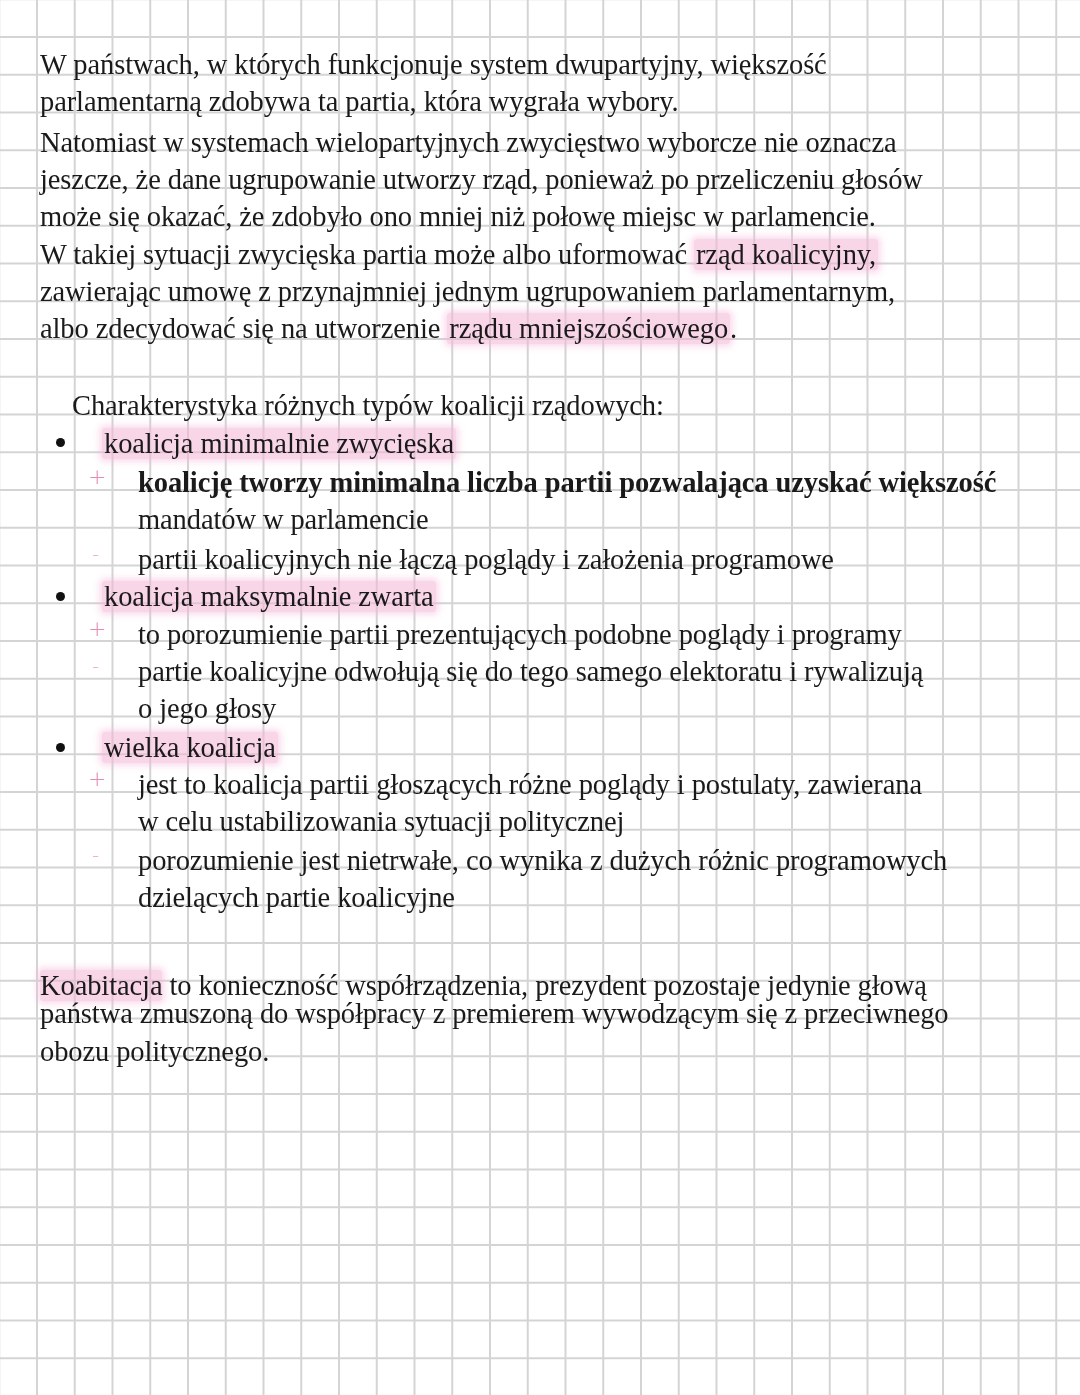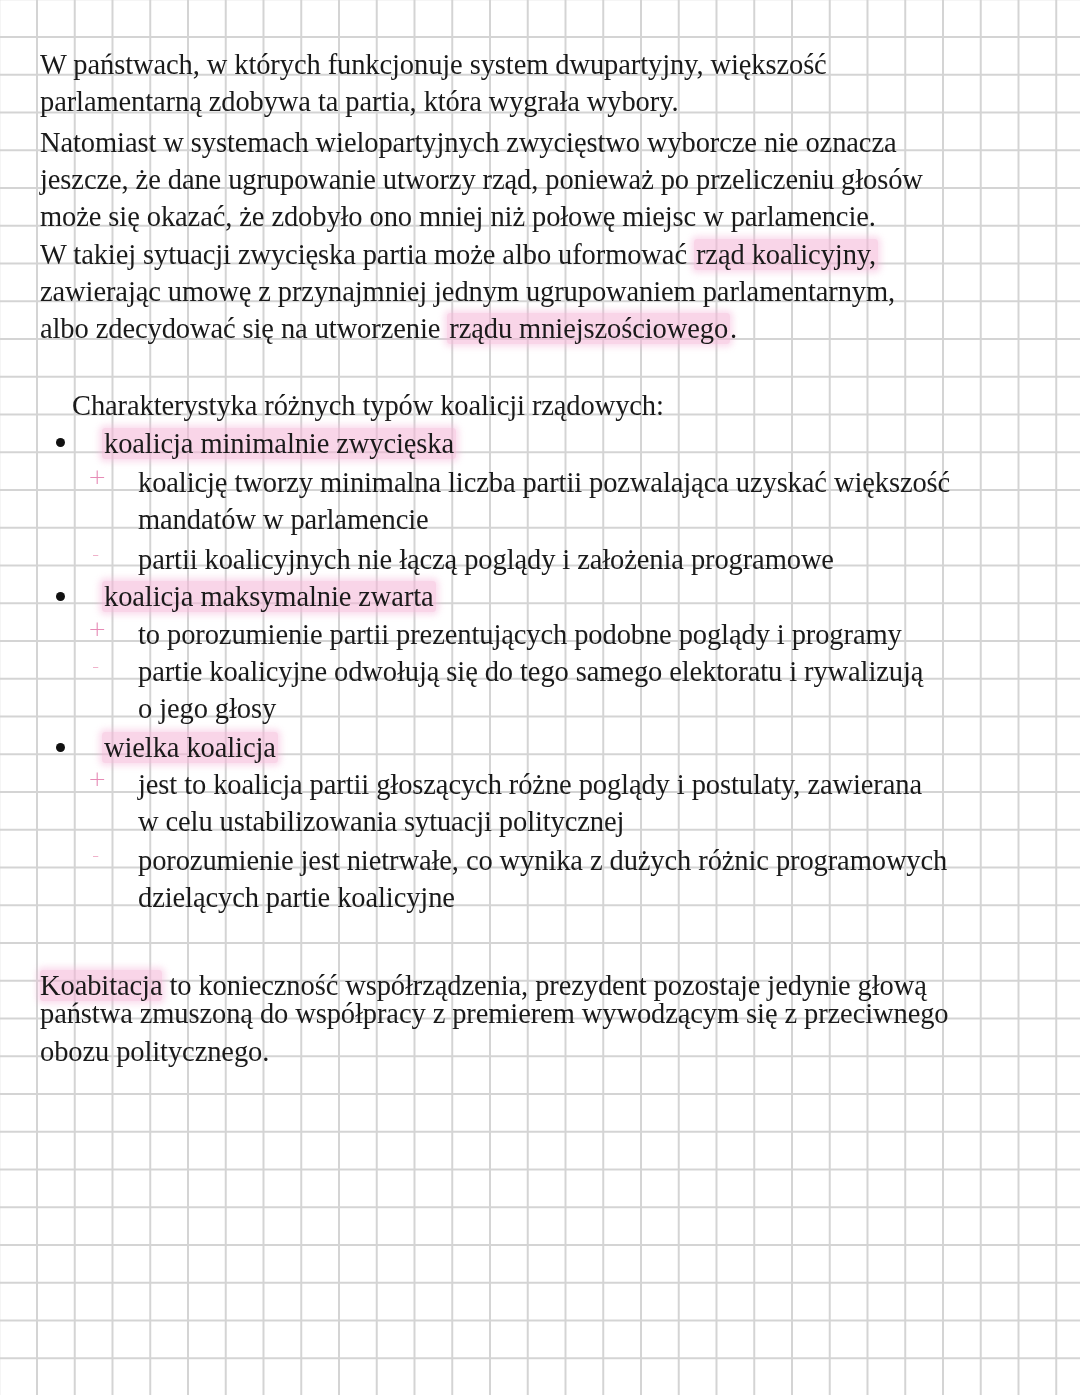--- a/index.html
+++ b/index.html
@@ -82,21 +82,21 @@
 
   <div>
     <div class="line" style="left:34px; top:388px;margin-left:32px;">Charakterystyka różnych typów koalicji rządowych:</div>
 
     <div>
       <span class="bullet" style="left:50px; top:438px;"></span>
       <div class="line" style="left:96px; top:426px;">
         <span class="hl">koalicja minimalnie zwycięska</span>
       </div>
       <span class="marker" style="left:82px; top:466px;">+</span>
-      <div class="line" style="left:132px; top:465px;">koalicję tworzy minimalna liczba partii pozwalająca uzyskać większość</div>
+      <div class="line" style="left:132px; top:465px;font-weight:bold;">koalicję tworzy minimalna liczba partii pozwalająca uzyskać większość</div>
       <div class="line" style="left:132px; top:502px;font-family:Liberation Serif, serif;">mandatów w parlamencie</div>
       <span class="marker minus" style="left:86px; top:543px;">-</span>
       <div class="line" style="left:132px; top:542px;">partii koalicyjnych nie łączą poglądy i założenia programowe</div>
     </div>
 
     <div>
       <span class="bullet" style="left:50px; top:592px;"></span>
       <div class="line" style="left:96px; top:579px;">
         <span class="hl">koalicja maksymalnie zwarta</span>
       </div>

